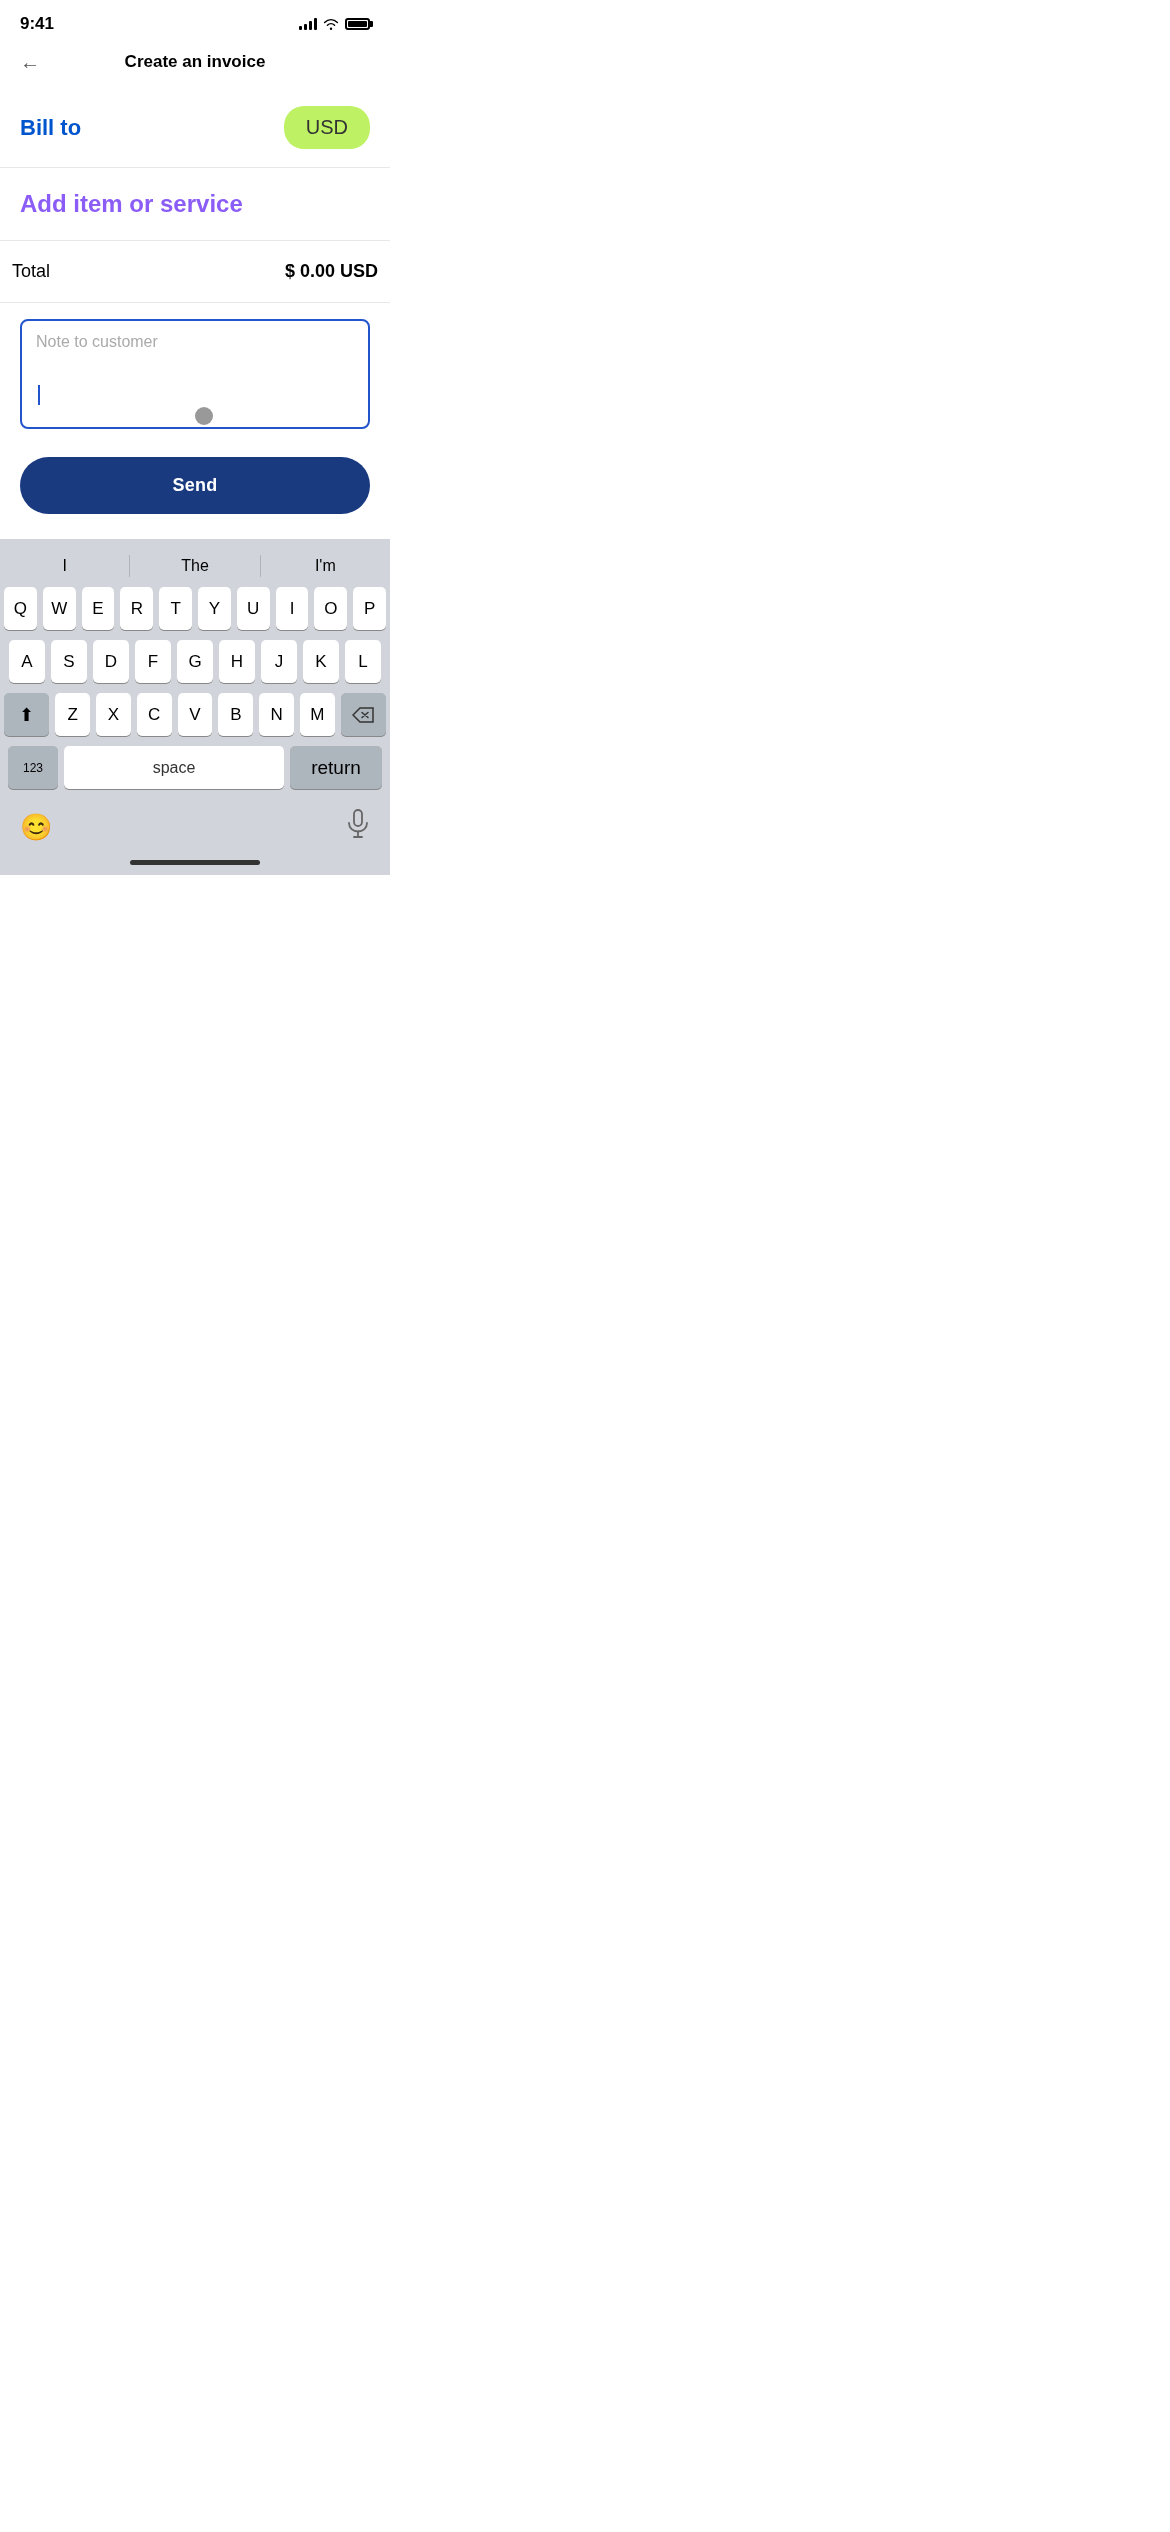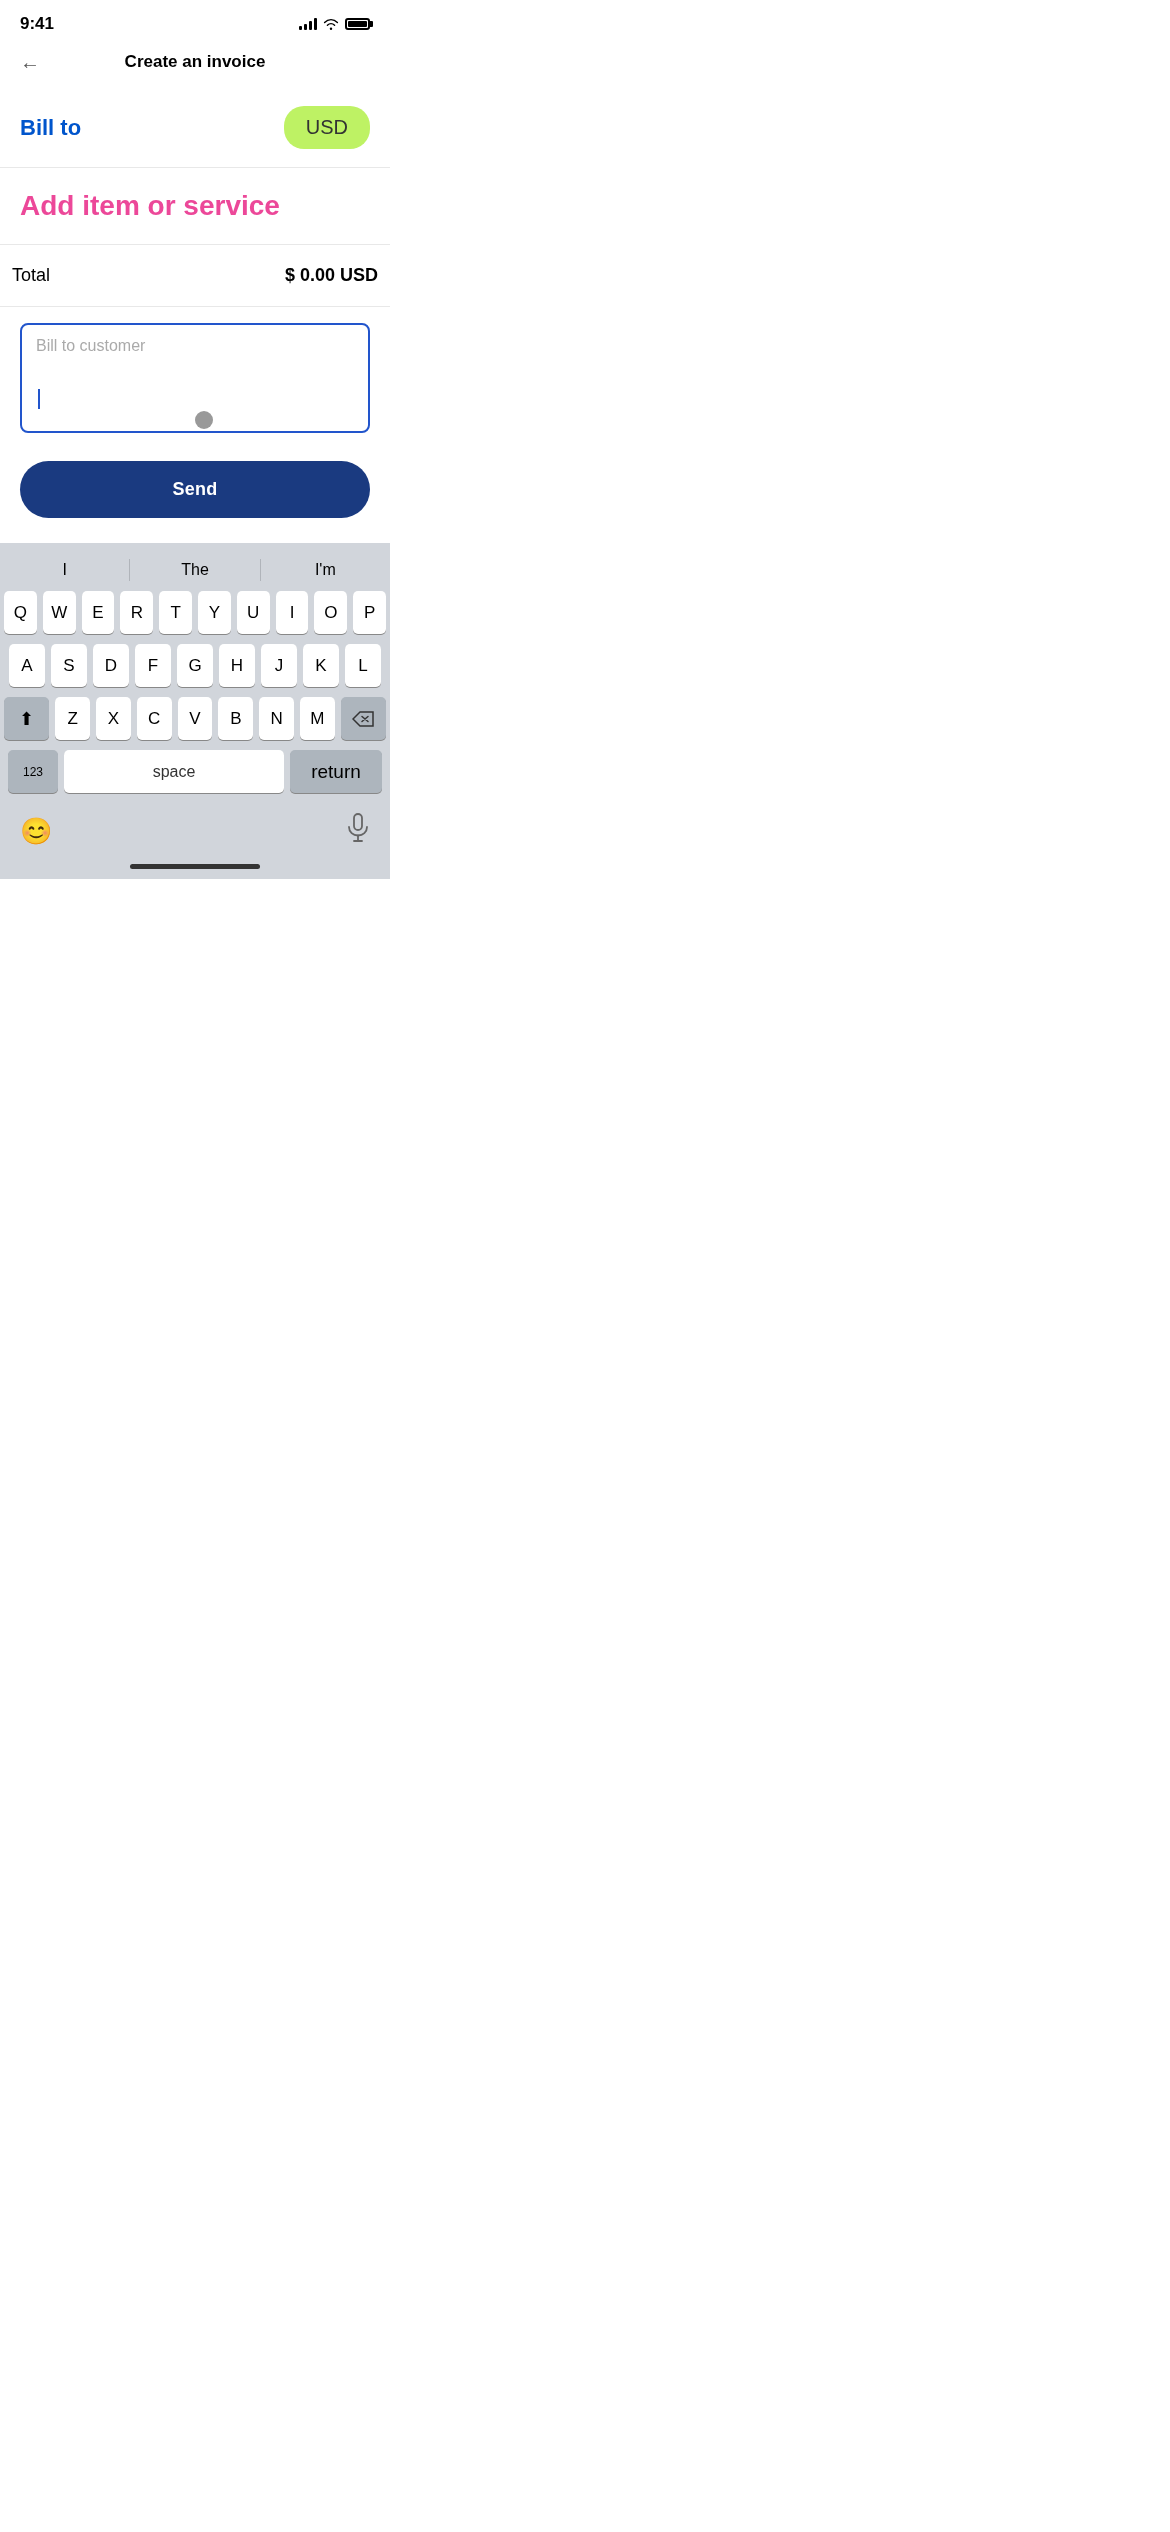--- a/index.html
+++ b/index.html
@@ -135,23 +135,23 @@
       cursor: pointer;
     }
 
     
     .add-item-section {
       padding: 22px 20px 22px 20px;
       border-bottom: 1px solid #e8e8e8;
       background: #ffffff;
     }
     .add-item-label {
-      font-size: 28px;
-      font-weight: 600;
-      color: #ec4899;
+      font-size: 24px;
+      font-weight: 600;
+      color: #8b5cf6;
       cursor: pointer;
     }
 
     
     .total-section {
       display: flex;
       justify-content: space-between;
       align-items: center;
       padding: 20px 12px;
       background: #ffffff;
@@ -385,21 +385,21 @@
   <span class="add-item-label">Add item or service</span>
 </div>
 
 <div class="total-section">
   <span class="total-label">Total</span>
   <span class="total-amount">$ 0.00 USD</span>
 </div>
 
 <div class="note-section">
   <div class="note-textarea-wrapper">
-    <span class="note-placeholder">Bill to customer</span>
+    <span class="note-placeholder">Note to customer</span>
     <div style="margin-top: 24px; position: relative;">
       <span class="note-cursor"></span>
       <span class="note-dot"></span>
     </div>
   </div>
 </div>
 
 <div class="send-section">
   <button class="send-btn">Send</button>
 </div>

